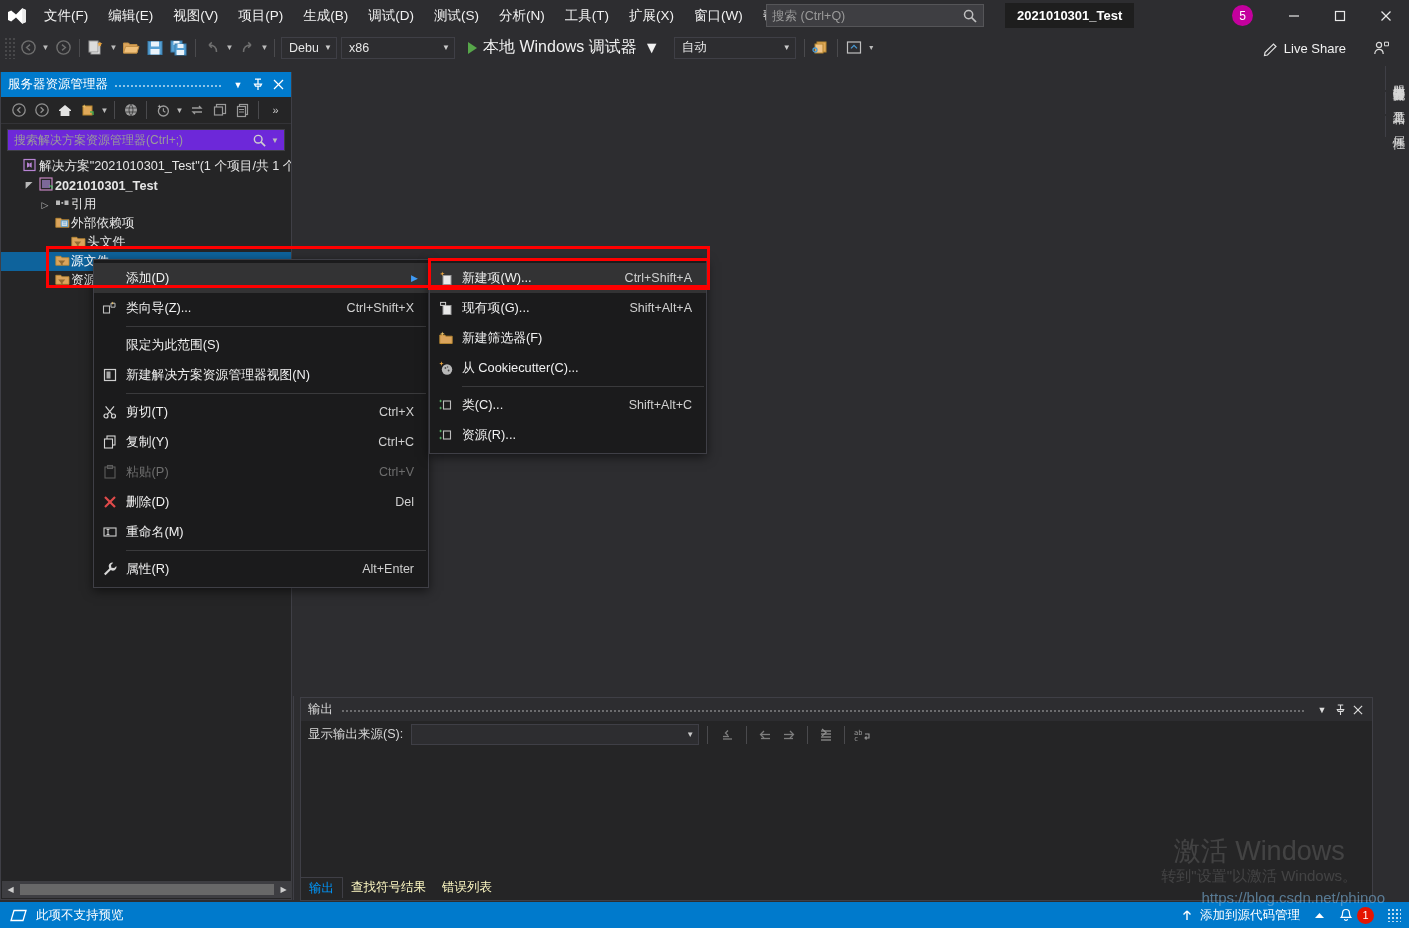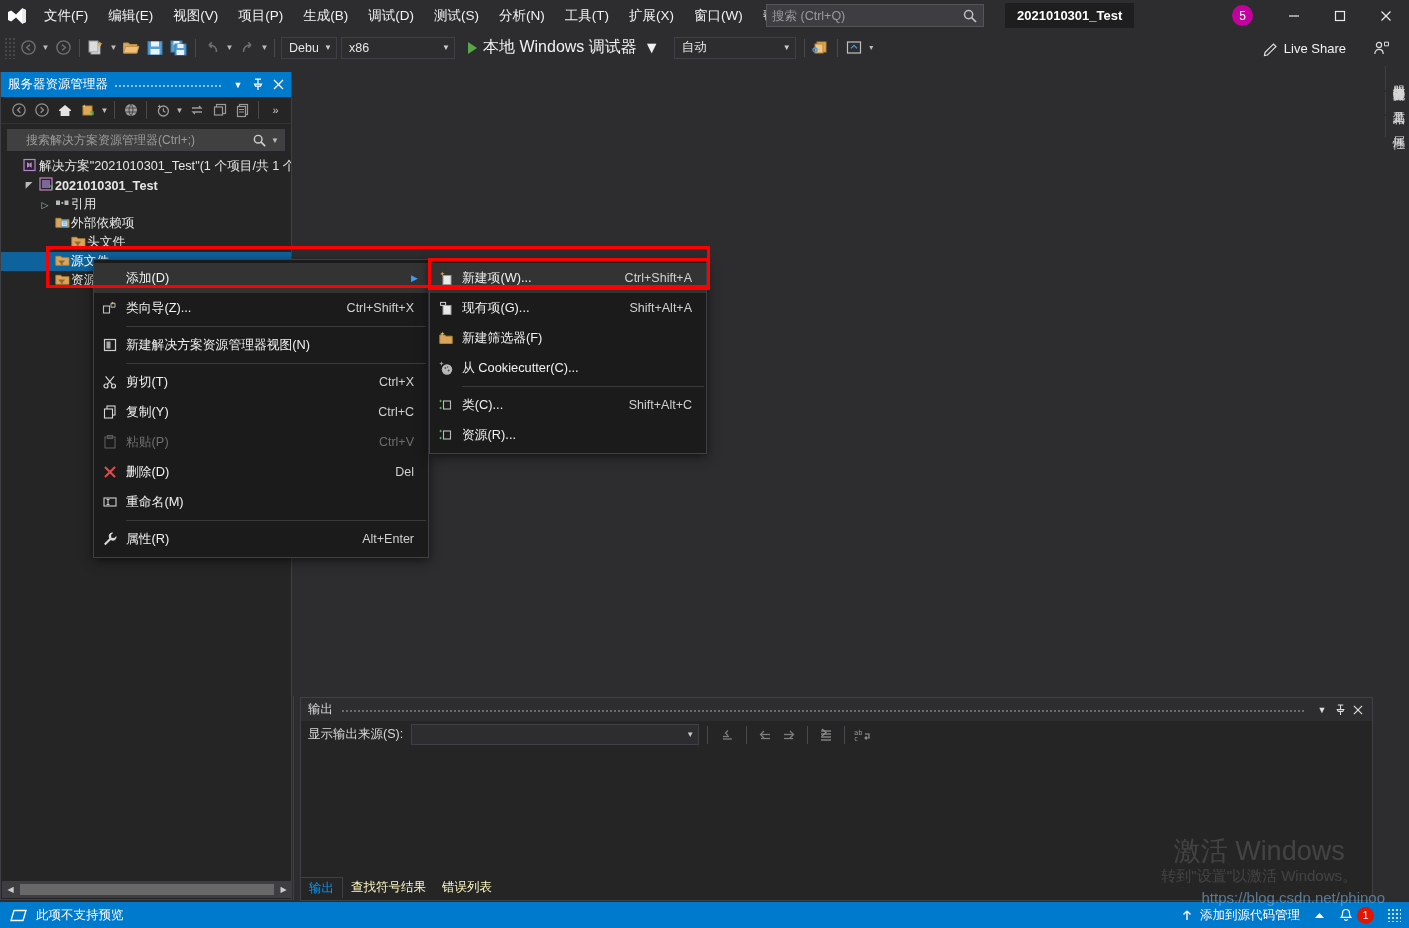--- a/index.html
+++ b/index.html
@@ -98,22 +98,22 @@
     background-size: 4px 4px; background-position: 0 12px;
     background-repeat: repeat-x;
   }
   .se-tbtn { width: 20px; height: 25px; display:flex; align-items:center; justify-content:center; color:#fff; }
   .se-toolbar {
     height: 27px; display: flex; align-items: center; padding-left: 6px;
     background: #252526; border-bottom: 1px solid #333337;
   }
   .se-tool { width: 23px; height: 22px; display:flex;align-items:center;justify-content:center; color:#9a9a9a;}
   .se-search {
-    margin: 5px 6px 4px 6px; height: 22px; background: #404040;
-    border: 1px solid #3f3f46; display: flex; align-items: center; padding: 0 3px 0 18px;
+    margin: 5px 6px 4px 6px; height: 22px; background: #6d28d9;
+    border: 1px solid #3f3f46; display: flex; align-items: center; padding: 0 3px 0 6px;
   }
   .se-search input {
     flex:1; background: transparent; border: none; outline: none;
     color: #c9c9c9; font-size: 12px; font-family: inherit;
   }
   .se-search input::placeholder { color: #9a9a9a; }
   .tree { padding-top: 2px; font-size: 12.7px; }
   .trow {
     height: 19px; display: flex; align-items: center; white-space: nowrap;
     padding-left: 4px; color: #e6e6e6;
@@ -699,20 +699,25 @@
             <rect x="1.5" y="6" width="6" height="7" fill="none" stroke="#bdbdbd" stroke-width="1.1"></rect>
             <path d="M9 3.2h4v4H9z" fill="none" stroke="#bdbdbd" stroke-width="1"></path>
             <path d="M10.5 1.5 11 2.7l1.2.4-1.2.5-.5 1.2-.4-1.2-1.2-.5 1.2-.4z" fill="#e8c068"></path>
           </svg>
         </span>
         <span class="ctx-label">类向导(Z)...</span>
         <span class="ctx-key">Ctrl+Shift+X</span>
       </div>
       <div class="ctx-sep"></div>
       <div class="ctx-item">
+        <span class="ctx-ico"></span>
+        <span class="ctx-label">限定为此范围(S)</span>
+        <span class="ctx-key"></span>
+      </div>
+      <div class="ctx-item">
         <span class="ctx-ico">
           <svg width="16" height="16" viewBox="0 0 16 16">
             <rect x="2.5" y="2.5" width="11" height="11" fill="none" stroke="#cfcfcf" stroke-width="1.2"></rect>
             <rect x="4.5" y="4.5" width="4" height="7" fill="#cfcfcf" opacity=".8"></rect>
           </svg>
         </span>
         <span class="ctx-label">新建解决方案资源管理器视图(N)</span>
         <span class="ctx-key"></span>
       </div>
       <div class="ctx-sep"></div>

